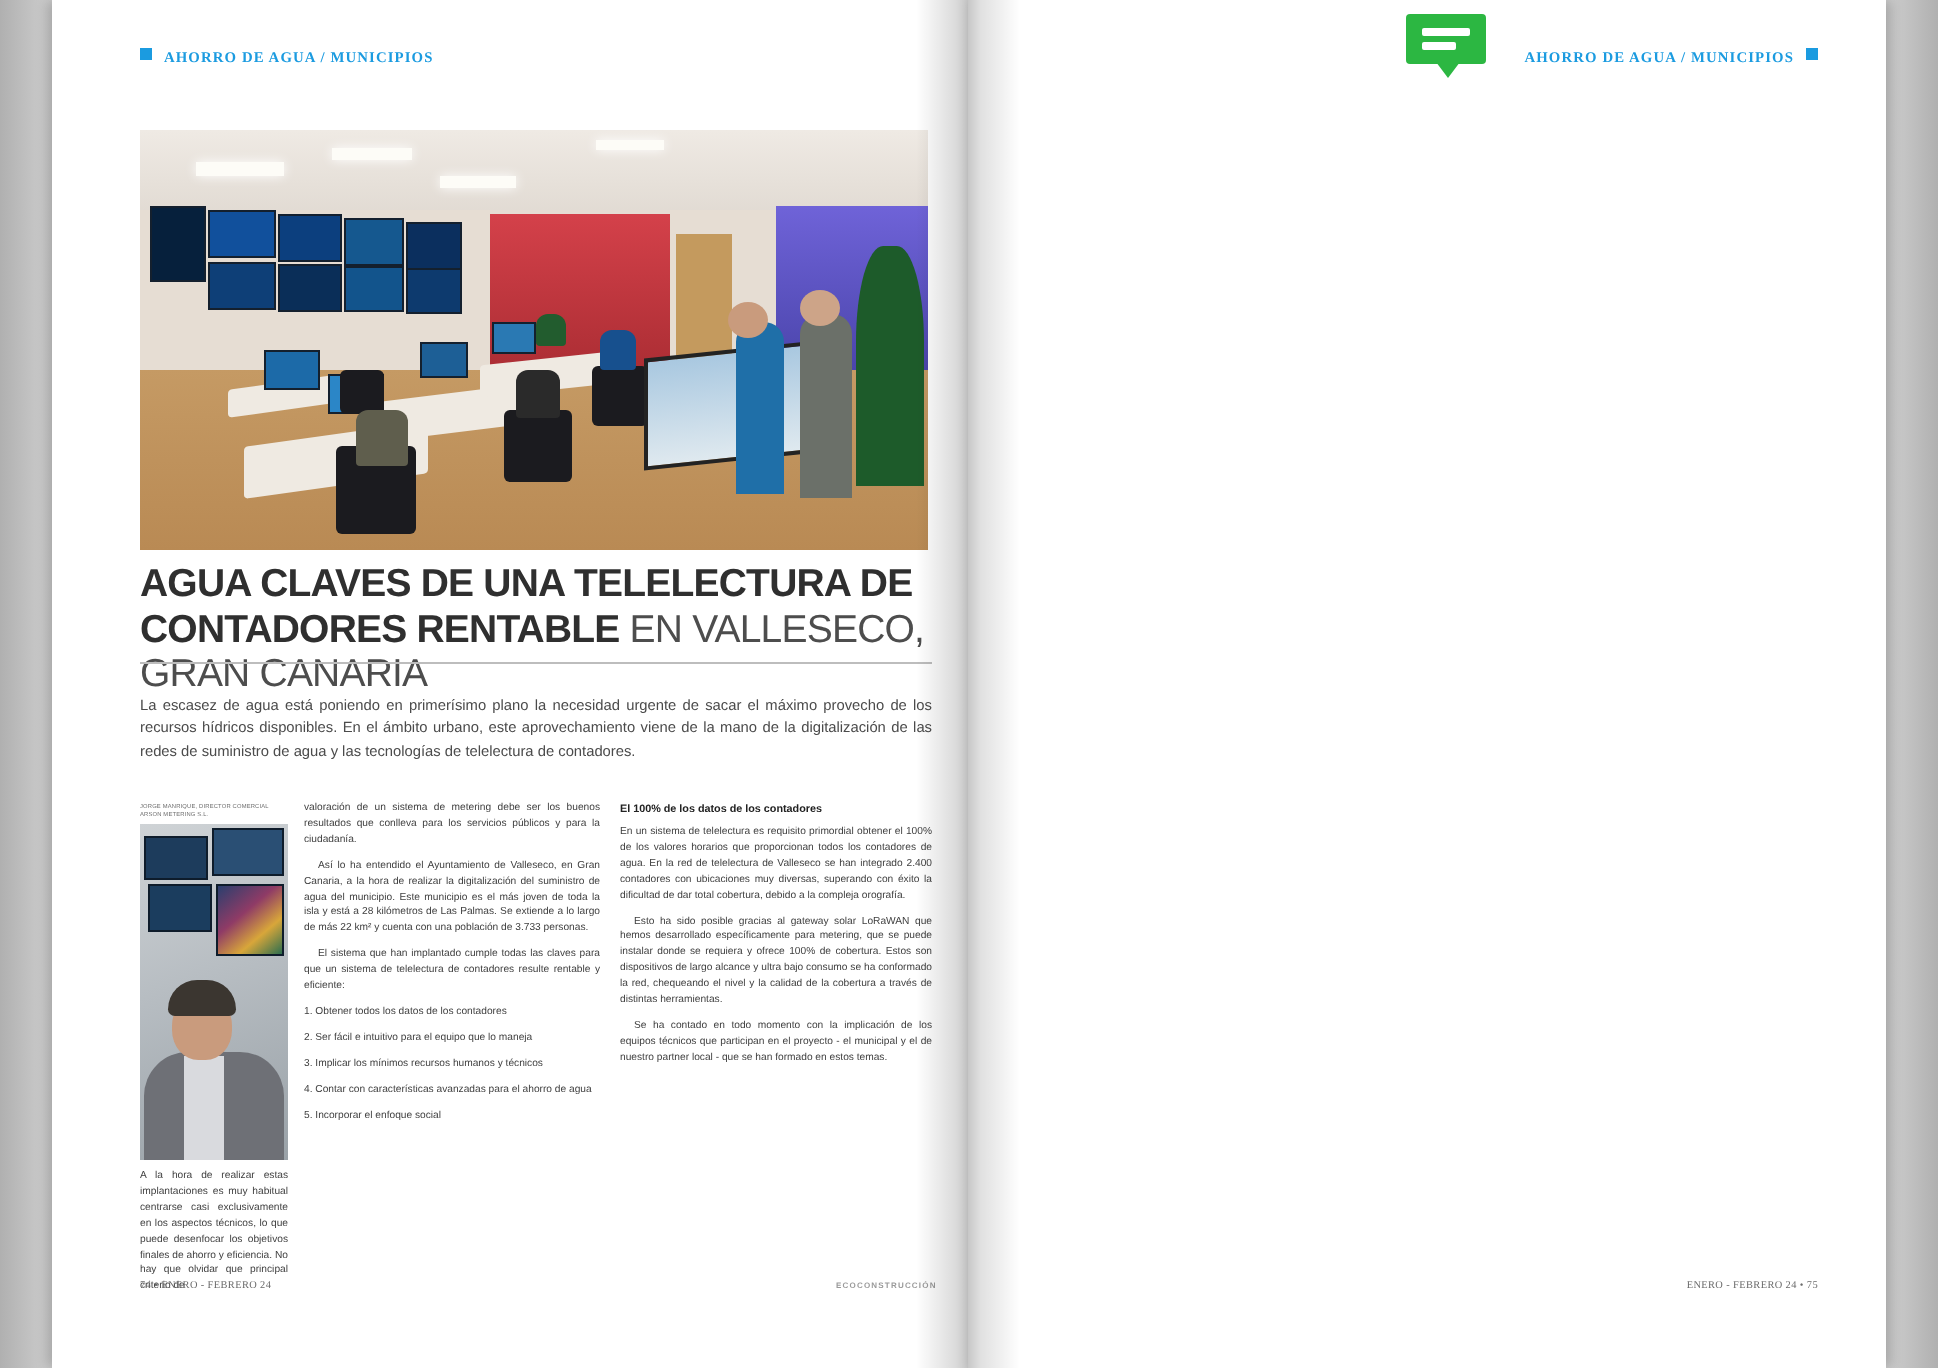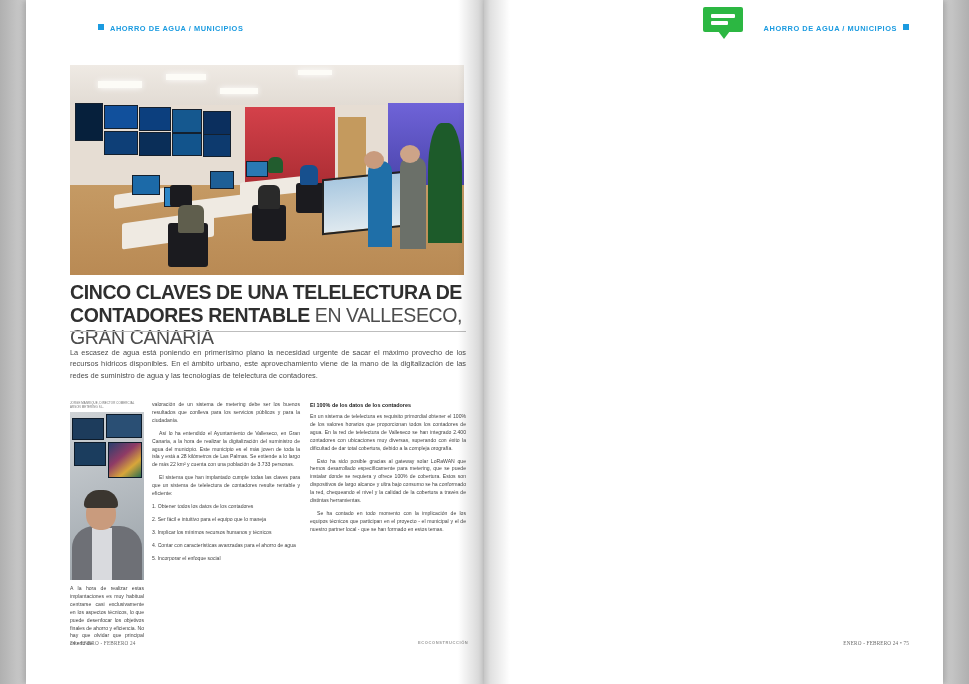--- a/index.html
+++ b/index.html
@@ -11,21 +11,21 @@
   .page-left{left:26px;width:458px;box-shadow:-2px 0 6px rgba(0,0,0,.22);}
   .page-right{left:484px;width:459px;box-shadow:2px 0 6px rgba(0,0,0,.22);}
   .gutter{position:absolute;left:458px;top:0;width:52px;height:684px;
     background:linear-gradient(to right,rgba(0,0,0,.0) 0%,rgba(0,0,0,.14) 38%,rgba(0,0,0,.22) 50%,rgba(0,0,0,.12) 62%,rgba(0,0,0,0) 100%);
     pointer-events:none;}
   .edge-l{position:absolute;left:0;top:0;width:26px;height:684px;background:linear-gradient(to right,#b0b0b0,#cfcfcf);}
   .edge-r{position:absolute;left:943px;top:0;width:26px;height:684px;background:linear-gradient(to left,#b0b0b0,#cfcfcf);}
 
   
   .runhead{position:absolute;top:24px;font-size:7.4px;font-weight:bold;letter-spacing:.55px;
-     color:#1b9be0;font-family:Liberation Sans, sans-serif;white-space:nowrap;margin-left:28px;}
+     color:#1b9be0;font-family:Liberation Serif, serif;white-space:nowrap;}
   .runhead .sq{display:inline-block;width:6px;height:6px;background:#1b9be0;vertical-align:1px;}
   .runhead-l{left:44px;}
   .runhead-r{right:34px;}
   .runhead-l .sq{margin-right:6px;}
   .runhead-r .sq{margin-left:6px;}
 
   
   .chat-tab{position:absolute;left:703px;top:7px;width:40px;height:25px;background:#2cb742;border-radius:2px;}
   .chat-tab i{position:absolute;display:block;background:#fff;border-radius:1px;}
   .chat-tab i.b1{left:8px;top:7px;width:24px;height:4px;}
@@ -149,21 +149,21 @@
 
       <div class="bigscreen"></div>
       <div class="person" style="left:298px;top:96px;width:24px;height:86px;background:#1f6fa8;border-radius:10px 10px 0 0;"></div>
       <div class="person" style="left:294px;top:86px;width:20px;height:18px;border-radius:50%;background:#c99b7d;"></div>
       <div class="person" style="left:330px;top:92px;width:26px;height:92px;background:#6b7069;border-radius:10px 10px 0 0;"></div>
       <div class="person" style="left:330px;top:80px;width:20px;height:18px;border-radius:50%;background:#cda488;"></div>
       <div class="person" style="left:358px;top:58px;width:34px;height:120px;background:#1d5b2a;border-radius:40% 40% 0 0;"></div>
     </div>
 
     <div class="headline">
-      <b>CINCO CLAVES DE UNA TELELECTURA DE CONTADORES RENTABLE</b><span class="light"> EN VALLESECO, GRAN CANARIA</span>
+      <b>AGUA CLAVES DE UNA TELELECTURA DE CONTADORES RENTABLE</b><span class="light"> EN VALLESECO, GRAN CANARIA</span>
     </div>
     <div class="rule-under-head"></div>
 
     <div class="standfirst">La escasez de agua está poniendo en primerísimo plano la necesidad urgente de sacar el máximo provecho de los recursos hídricos disponibles. En el ámbito urbano, este aprovechamiento viene de la mano de la digitalización de las redes de suministro de agua y las tecnologías de telelectura de contadores.</div>
 
     <div class="portrait-cap">JORGE MANRIQUE, DIRECTOR COMERCIAL ARSON METERING S.L.</div>
     <div class="portrait">
       <div class="p-bg"></div>
       <div class="p-mon" style="left:2px;top:6px;width:30px;height:20px;"></div>
       <div class="p-mon" style="left:36px;top:2px;width:34px;height:22px;background:#2a4f74;"></div>

